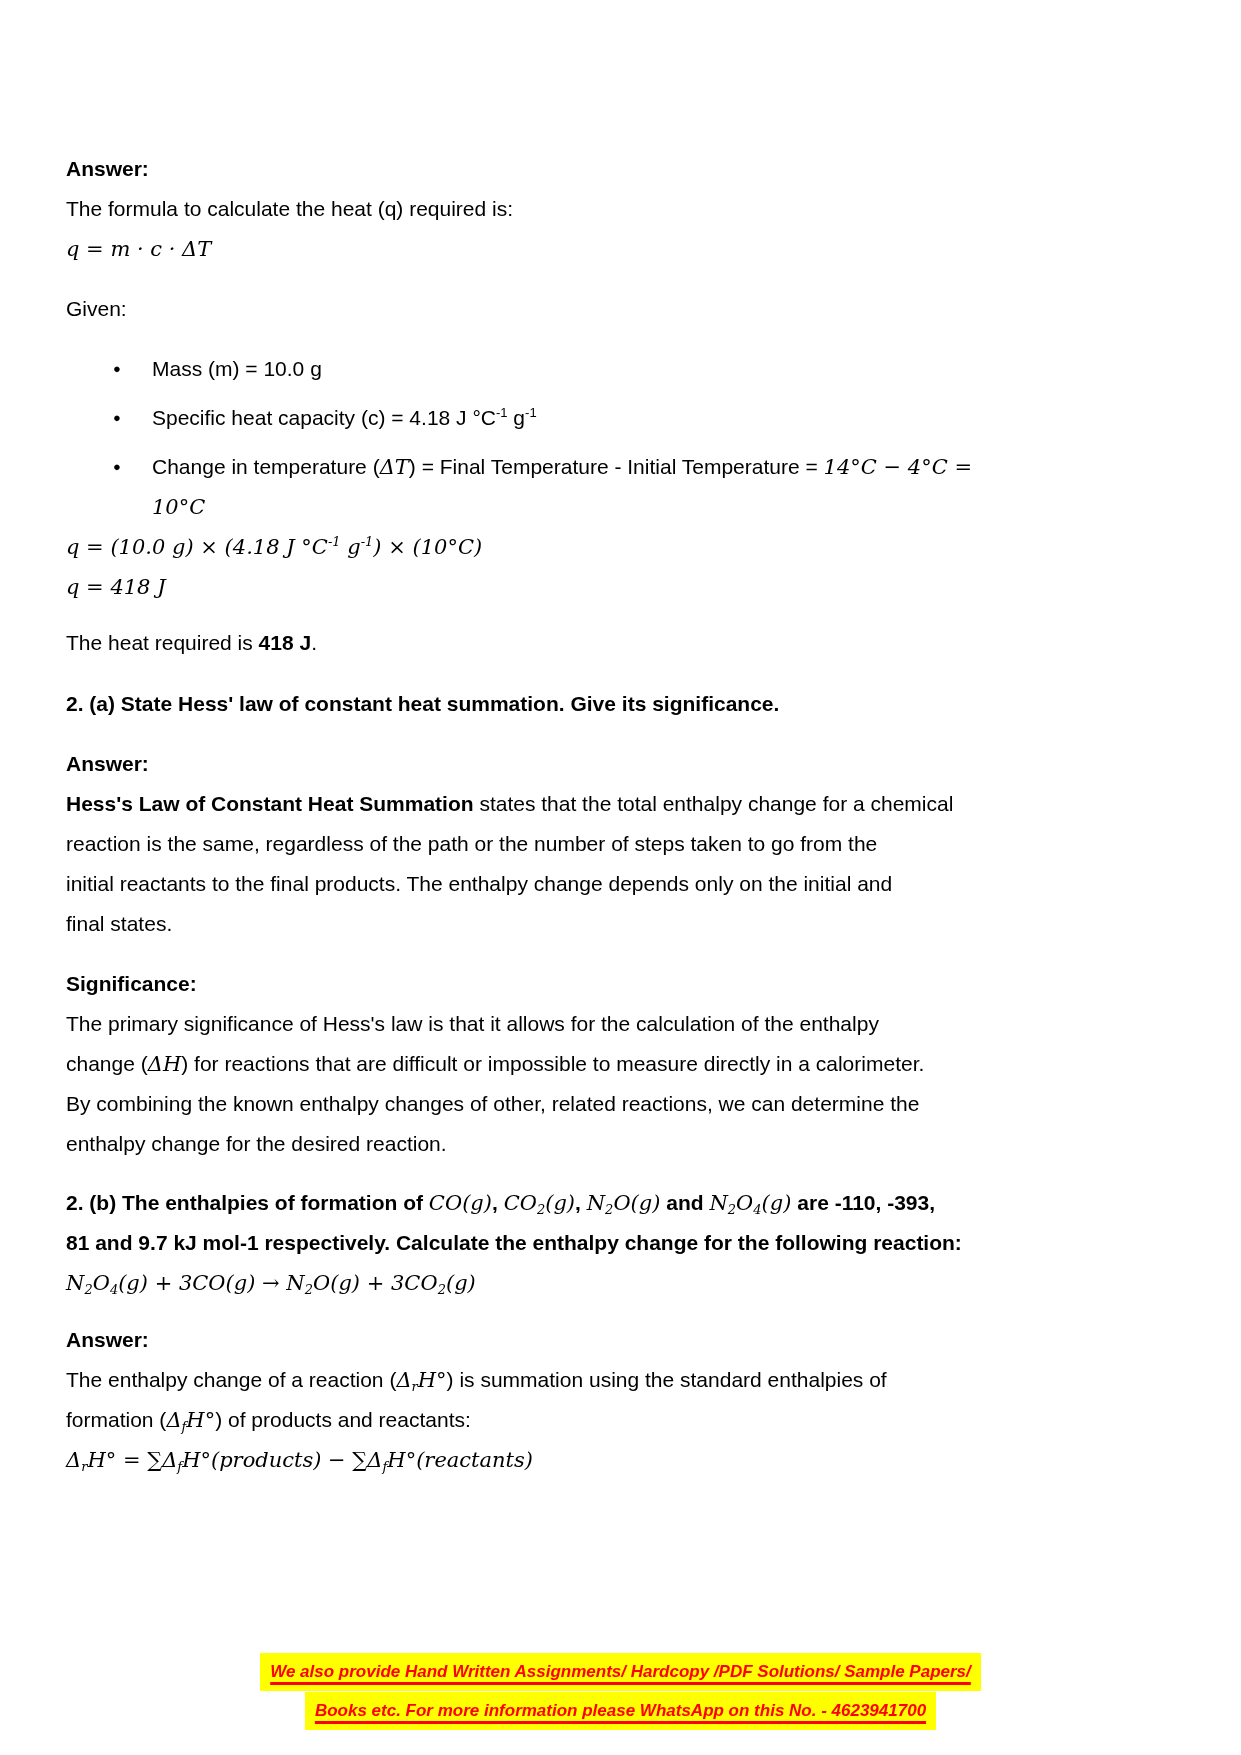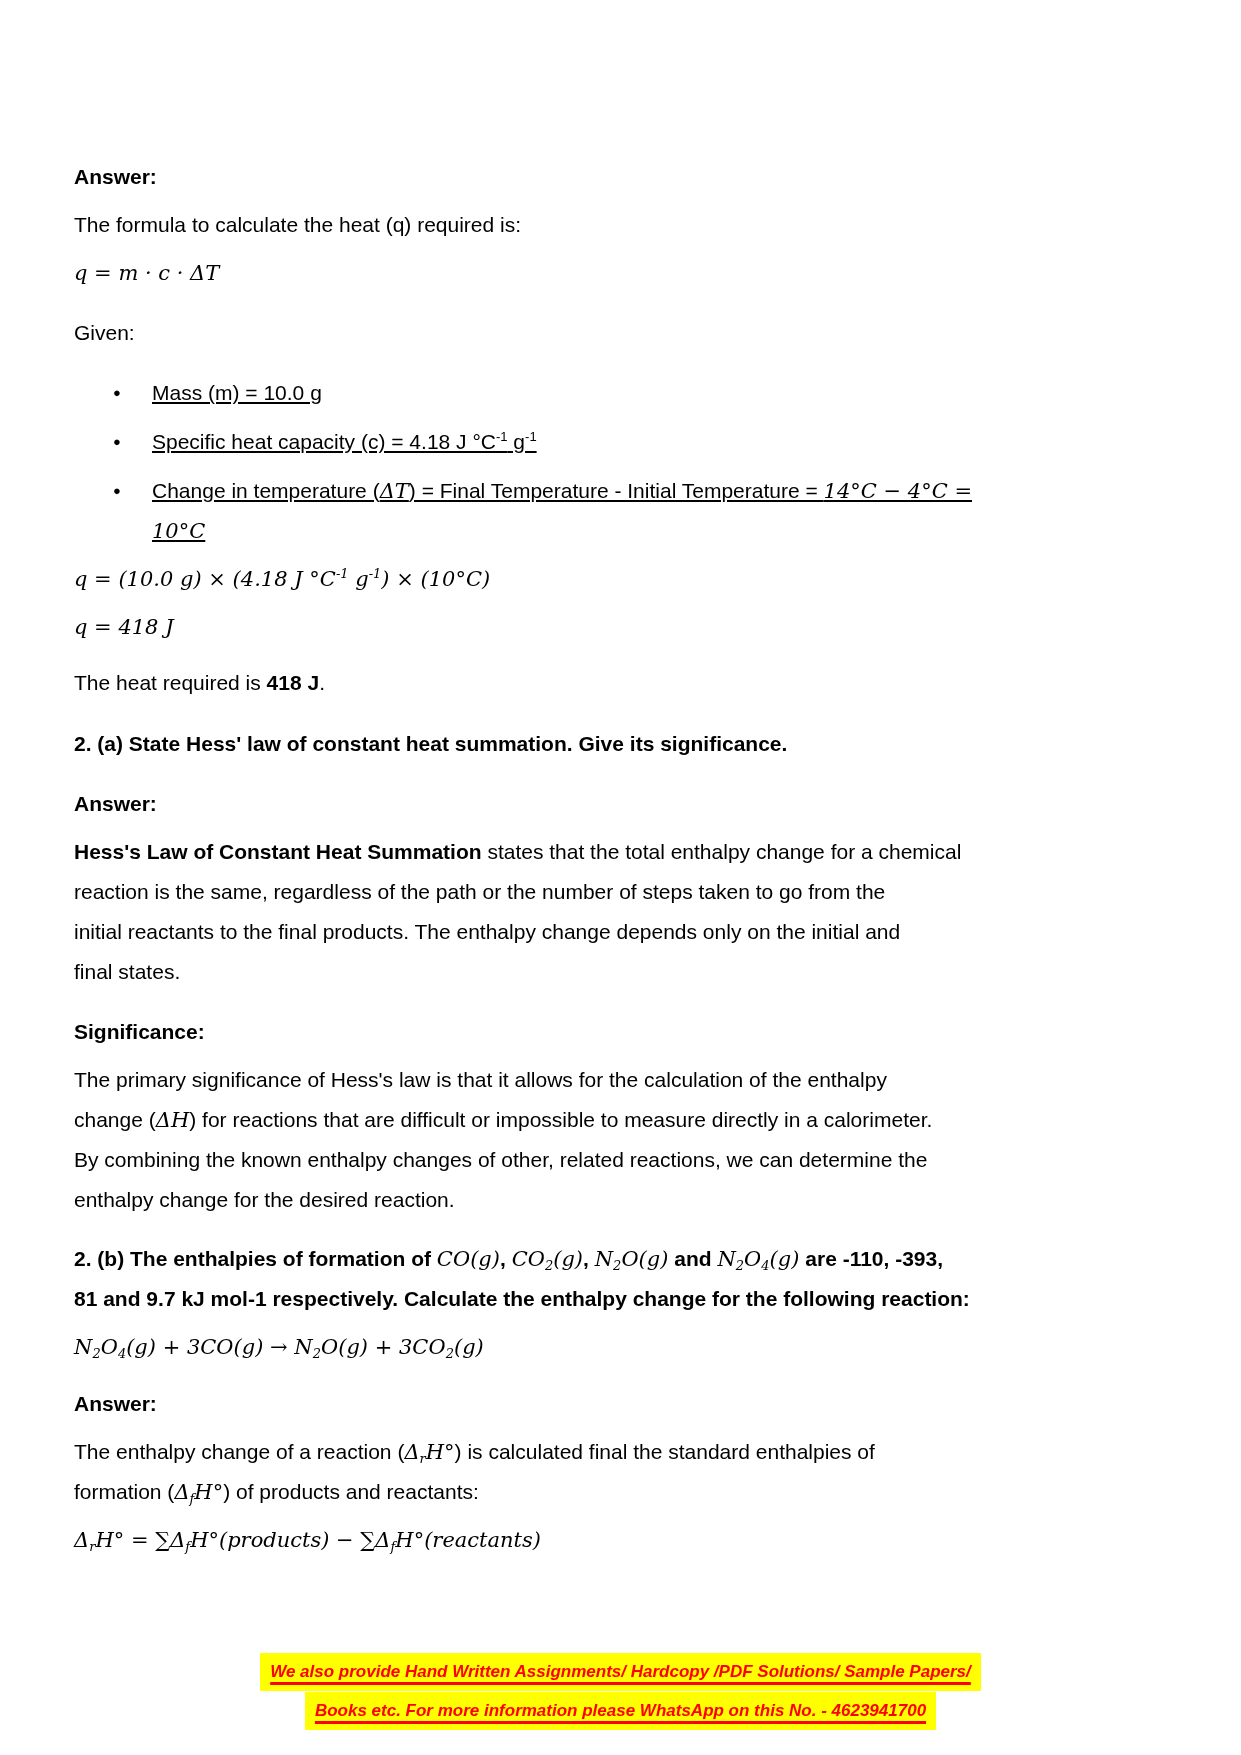--- a/index.html
+++ b/index.html
@@ -5,37 +5,37 @@
   html,body{margin:0;padding:0;}
   body{
     width:1241px;height:1755px;background:#ffffff;position:relative;
     font-family:"Liberation Sans",sans-serif;color:#000000;overflow:hidden;
   }
   .page{
     position:absolute;top:0;left:0;width:1241px;height:1755px;
     padding:149px 66px 0 66px;box-sizing:border-box;
     font-size:21px;line-height:40px;
   }
-  p{margin:8px;}
+  p{margin:0;}
   .b{font-weight:bold;}
   .math{font-family:"DejaVu Serif","Liberation Serif",serif;font-style:italic;}
   .up{font-style:normal;}
   sup{font-size:13px;line-height:0;vertical-align:8px;}
   sub{font-size:13px;line-height:0;vertical-align:-4px;}
   .mt20{margin-top:20px;}
   .mt21{margin-top:21px;}
   .mt19{margin-top:19px;}
   .mt18{margin-top:18px;}
   .mt17{margin-top:17px;}
   .mt16{margin-top:16px;}
   .bullets{margin-top:20px;}
   .bullet{display:flex;padding-left:47px;margin-bottom:9px;}
   .bullet:last-child{margin-bottom:0;}
   .dot{flex:0 0 39px;font-size:13px;line-height:40px;}
-  .btxt{flex:1 1 auto;text-decoration:underline;}
+  .btxt{flex:1 1 auto;}
   .footer{
     position:absolute;left:0;top:1653px;width:1241px;text-align:center;
     font-weight:bold;font-style:italic;font-size:17px;line-height:33px;
   }
   .frow{margin-bottom:1px;}
   .hl{
     display:inline-block;background:#ffff00;color:#ff0000;
     padding:2px 10px 3px 10px;
     text-decoration:underline;text-decoration-thickness:3px;text-underline-offset:5px;
   }
@@ -70,21 +70,21 @@
 
   <p class="mt21"><span class="b">2. (a) State Hess' law of constant heat summation. Give its significance.</span></p>
   <p class="mt20"><span class="b">Answer:</span></p>
   <p><span class="b">Hess's Law of Constant Heat Summation</span><span> states that the total enthalpy change for a chemical</span><br><span>reaction is the same, regardless of the path or the number of steps taken to go from the</span><br><span>initial reactants to the final products. The enthalpy change depends only on the initial and</span><br><span>final states.</span></p>
   <p class="mt20"><span class="b">Significance:</span></p>
   <p><span>The primary significance of Hess's law is that it allows for the calculation of the enthalpy</span><br><span>change (</span><span class="math">ΔH</span><span>) for reactions that are difficult or impossible to measure directly in a calorimeter.</span><br><span>By combining the known enthalpy changes of other, related reactions, we can determine the</span><br><span>enthalpy change for the desired reaction.</span></p>
 
   <p class="mt19"><span class="b">2. (b) The enthalpies of formation of </span><span class="math">CO(g)</span><span class="b">, </span><span class="math">CO</span><sub class="math">2</sub><span class="math">(g)</span><span class="b">, </span><span class="math">N</span><sub class="math">2</sub><span class="math">O(g)</span><span class="b"> and </span><span class="math">N</span><sub class="math">2</sub><span class="math">O</span><sub class="math">4</sub><span class="math">(g)</span><span class="b"> are -110, -393,</span><br><span class="b">81 and 9.7 kJ mol-1 respectively. Calculate the enthalpy change for the following reaction:</span></p>
   <p><span class="math">N</span><sub class="math">2</sub><span class="math">O</span><sub class="math">4</sub><span class="math">(g) + 3CO(g) → N</span><sub class="math">2</sub><span class="math">O(g) + 3CO</span><sub class="math">2</sub><span class="math">(g)</span></p>
   <p class="mt17"><span class="b">Answer:</span></p>
-  <p><span>The enthalpy change of a reaction (</span><span class="math">Δ</span><sub class="math">r</sub><span class="math">H°</span><span>) is calculated final the standard enthalpies of</span><br><span>formation (</span><span class="math">Δ</span><sub class="math">f</sub><span class="math">H°</span><span>) of products and reactants:</span></p>
+  <p><span>The enthalpy change of a reaction (</span><span class="math">Δ</span><sub class="math">r</sub><span class="math">H°</span><span>) is summation using the standard enthalpies of</span><br><span>formation (</span><span class="math">Δ</span><sub class="math">f</sub><span class="math">H°</span><span>) of products and reactants:</span></p>
   <p><span class="math">Δ</span><sub class="math">r</sub><span class="math">H° = </span><span class="math up">∑</span><span class="math">Δ</span><sub class="math">f</sub><span class="math">H°(products) − </span><span class="math up">∑</span><span class="math">Δ</span><sub class="math">f</sub><span class="math">H°(reactants)</span></p>
 </div>
 
 <div class="footer">
   <div class="frow">
     <span class="hl">We also provide Hand Written Assignments/ Hardcopy /PDF Solutions/ Sample Papers/</span>
   </div>
   <div class="frow">
     <span class="hl">Books etc. For more information please WhatsApp on this No. - 4623941700</span>
   </div>

